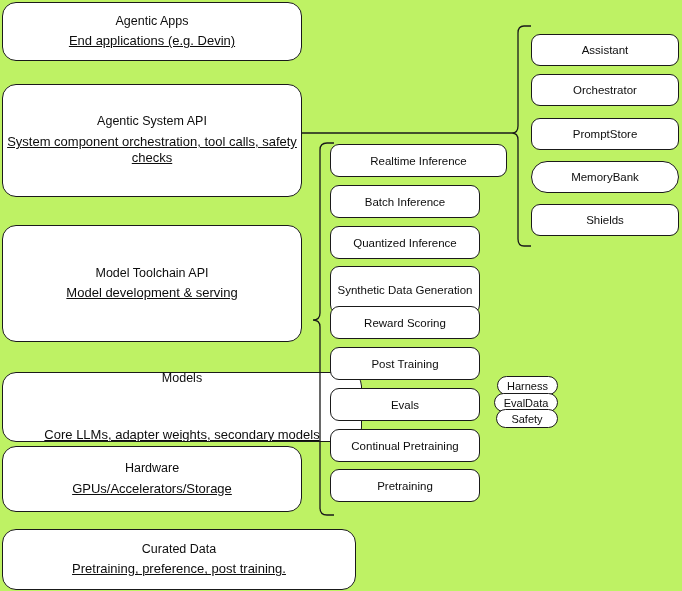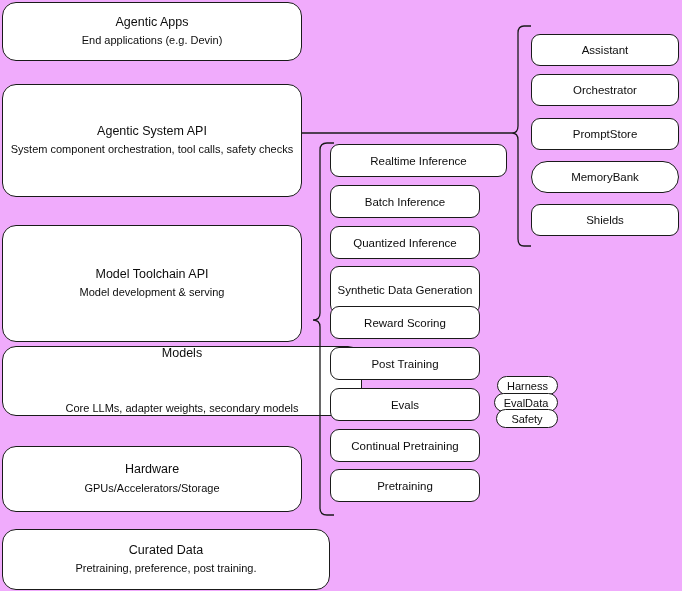--- a/index.html
+++ b/index.html
@@ -4,21 +4,21 @@
 <style>
   html, body {
     margin: 0;
     padding: 0;
     background: #ffffff;
   }
   #canvas {
     position: relative;
     width: 682px;
     height: 591px;
-    background: #f0abfc;
+    background: #bef264;
     font-family: "Liberation Sans", sans-serif;
     overflow: hidden;
   }
   .layer-box {
     position: absolute;
     box-sizing: border-box;
     border: 1.3px solid #1a1a1a;
     border-radius: 14px;
     background: #ffffff;
     display: flex;
@@ -26,24 +26,25 @@
     align-items: center;
     justify-content: center;
     text-align: center;
   }
   .layer-title {
     font-size: 12.5px;
     color: #0d0d0d;
     line-height: 1.25;
   }
   .layer-sub {
-    font-size: 11px;
+    font-size: 13px;
     color: #0d0d0d;
     margin-top: 4px;
     line-height: 1.25;
+    text-decoration: underline;
   }
   .pill-box {
     position: absolute;
     box-sizing: border-box;
     border: 1.3px solid #1a1a1a;
     border-radius: 9px;
     background: #ffffff;
     display: flex;
     align-items: center;
     justify-content: center;
@@ -98,31 +99,31 @@
   <div class="layer-box" style="left:2px; top:84px; width:300px; height:113px;">
     <div class="layer-title">Agentic System API</div>
     <div class="layer-sub">System component orchestration, tool calls, safety checks</div>
   </div>
 
   <div class="layer-box" style="left:2px; top:225px; width:300px; height:117px;">
     <div class="layer-title">Model Toolchain API</div>
     <div class="layer-sub">Model development &amp; serving</div>
   </div>
 
-  <div class="layer-box" style="left:2px; top:346px; width:360px; height:70px;gap:36px;">
+  <div class="layer-box" style="left:2px; top:372px; width:360px; height:70px;gap:36px;">
     <div class="layer-title">Models</div>
     <div class="layer-sub">Core LLMs, adapter weights, secondary models</div>
   </div>
 
   <div class="layer-box" style="left:2px; top:446px; width:300px; height:66px;">
     <div class="layer-title">Hardware</div>
     <div class="layer-sub">GPUs/Accelerators/Storage</div>
   </div>
 
-  <div class="layer-box" style="left:2px; top:529px; width:328px; height:61px;">
+  <div class="layer-box" style="left:2px; top:529px; width:354px; height:61px;">
     <div class="layer-title">Curated Data</div>
     <div class="layer-sub">Pretraining, preference, post training.</div>
   </div>
 
   <svg class="connector" style="left:0px; top:0px; width:682px; height:591px;">
     <path d="M 302 133 L 512 133"></path>
   </svg>
 
   <svg class="bracket" style="left:0px; top:0px; width:682px; height:591px;">
     <path d="M 531 26 L 524 26 Q 518 26 518 33 L 518 126 Q 518 133 512 133 Q 518 133 518 140 L 518 239 Q 518 246 524 246 L 531 246"></path>

